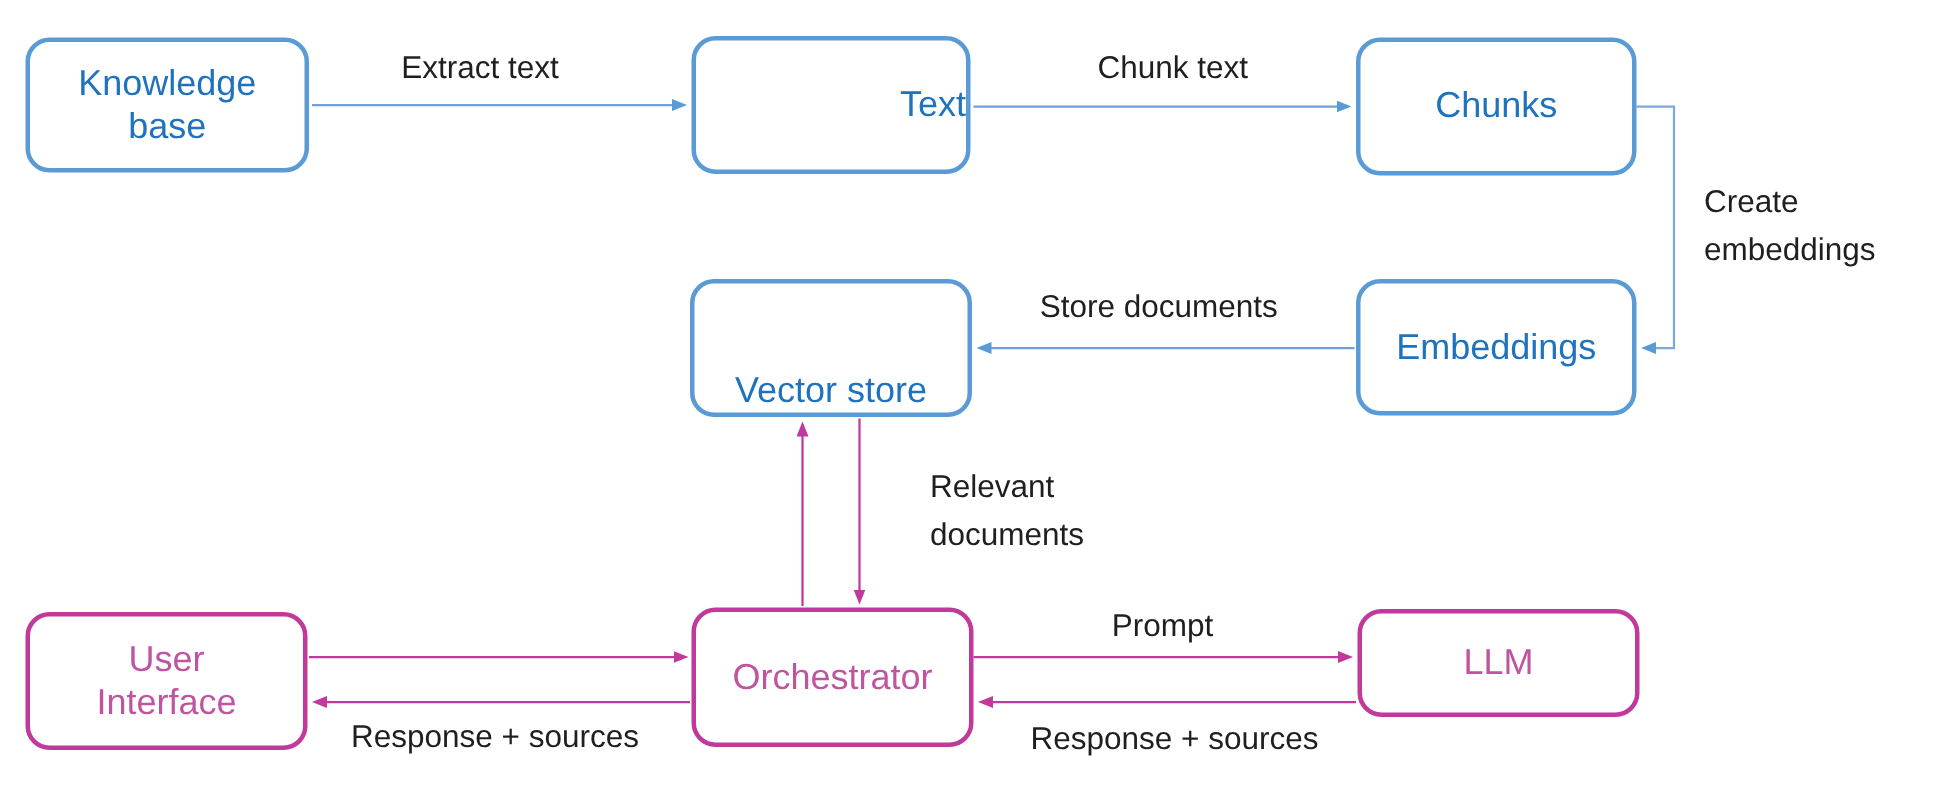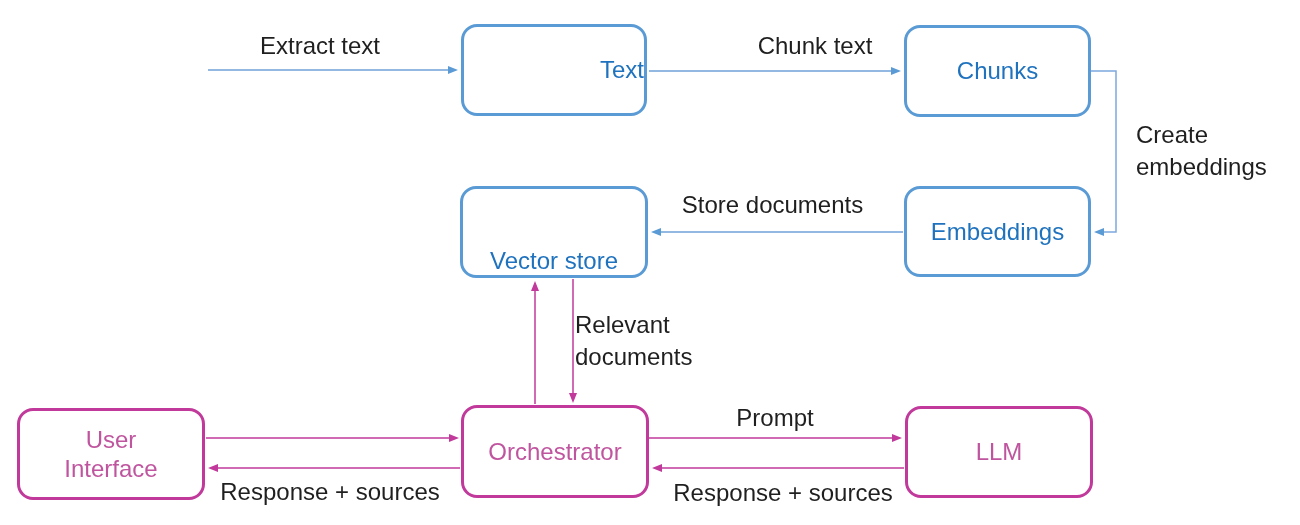--- a/index.html
+++ b/index.html
@@ -31,45 +31,45 @@
     text-align: center;
     font-size: 24px;
     line-height: 1.22;
   }
   .node.blue  { border: 3px solid #5B9BD5; color: #1F72BE; }
   .node.pink  { border: 3px solid #C0399B; color: #C0559F; }
   .node-label { display: inline-block; }
   .edge-label {
     position: absolute;
     color: #1f1f1f;
-    font-size: 24px;
+    font-size: 21px;
     line-height: 32px;
     white-space: normal;
   }
   .lbl-center { text-align: center; }
   .lbl-left   { text-align: left; }
 
   
   #n-knowledge-base { left: 17px;  top: 25px;  width: 189px; height: 90px; }
   #n-knowledge-base .node-label { max-width: 130px; }
   #n-text           { left: 461px; top: 24px;  width: 186px; height: 92px; justify-content: flex-end; }
   #n-chunks         { left: 904px; top: 25px;  width: 187px; height: 92px; }
   #n-vector-store   { left: 460px; top: 186px; width: 188px; height: 92px; align-items: flex-end; }
   #n-embeddings     { left: 904px; top: 186px; width: 187px; height: 91px; }
   #n-user-interface { left: 17px;  top: 408px; width: 188px; height: 92px; }
   #n-user-interface .node-label { max-width: 105px; }
   #n-orchestrator   { left: 461px; top: 405px; width: 188px; height: 93px; }
-  #n-llm            { left: 905px; top: 406px; width: 188px; height: 92px; }
+  #n-llm            { left: 905px; top: 406px; width: 188px; height: 72px; }
 
   
   #l-extract-text        { left: 235px;  top: 30px;  width: 170px; }
-  #l-chunk-text          { left: 730px;  top: 30px;  width: 170px; }
+  #l-chunk-text          { left: 662px;  top: 30px;  width: 170px; text-align: right; }
   #l-create-embeddings   { left: 1136px; top: 119px; width: 165px; }
   #l-store-embeddings    { left: 655px;  top: 189px; width: 235px; }
-  #l-relevant-documents  { left: 575px;  top: 309px; width: 150px; }
+  #l-relevant-documents  { left: 620px;  top: 309px; width: 150px; }
   #l-query               { left: 235px;  top: 402px; width: 170px; }
   #l-response-sources-ui { left: 210px;  top: 476px; width: 240px; }
   #l-prompt              { left: 690px;  top: 402px; width: 170px; }
   #l-response-sources-llm{ left: 663px;  top: 477px; width: 240px; }
 </style>
 </head>
 <body>
 
 <div class="canvas">
 
@@ -89,20 +89,23 @@
     <path d="M 903 232 H 660" stroke="#6FA0D8" stroke-width="1.5" fill="none" marker-end="url(#head-blue)"></path>
 
     <path d="M 535 404 V 290" stroke="#C0399B" stroke-width="1.5" fill="none" marker-end="url(#head-pink)"></path>
     <path d="M 573 279 V 394" stroke="#C0399B" stroke-width="1.5" fill="none" marker-end="url(#head-pink)"></path>
     <path d="M 206 438 H 450" stroke="#C0399B" stroke-width="1.5" fill="none" marker-end="url(#head-pink)"></path>
     <path d="M 460 468 H 217" stroke="#C0399B" stroke-width="1.5" fill="none" marker-end="url(#head-pink)"></path>
     <path d="M 649 438 H 893" stroke="#C0399B" stroke-width="1.5" fill="none" marker-end="url(#head-pink)"></path>
     <path d="M 904 468 H 661" stroke="#C0399B" stroke-width="1.5" fill="none" marker-end="url(#head-pink)"></path>
   </svg>
 
+  <div class="node blue" id="n-knowledge-base">
+    <span class="node-label">Knowledge base</span>
+  </div>
   <div class="node blue" id="n-text">
     <span class="node-label">Text</span>
   </div>
   <div class="node blue" id="n-chunks">
     <span class="node-label">Chunks</span>
   </div>
   <div class="node blue" id="n-vector-store">
     <span class="node-label">Vector store</span>
   </div>
   <div class="node blue" id="n-embeddings">

